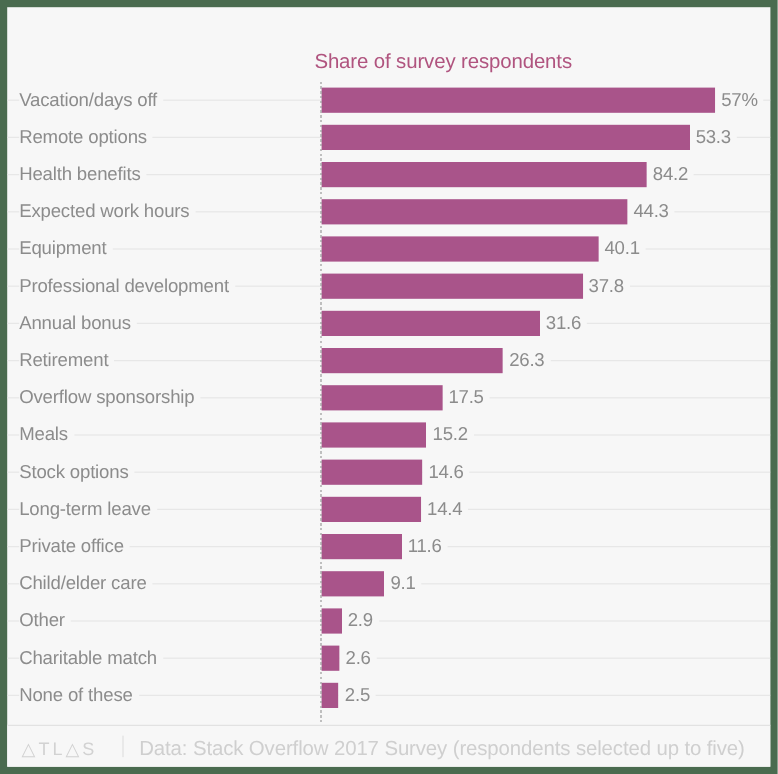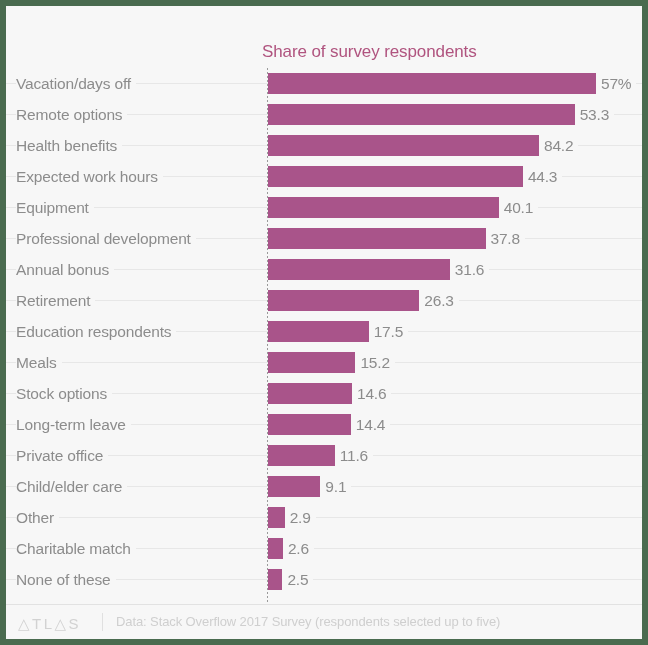--- a/index.html
+++ b/index.html
@@ -128,21 +128,21 @@
     left: 96px;
     top: 8px;
     width: 1px;
     height: 18px;
     background: #e0e0e0;
   }
   #footer-source {
     position: absolute;
     left: 110px;
     top: 9px;
-    font-size: 13px;
+    font-size: 17px;
     color: #cfcfcf;
     white-space: nowrap;
     letter-spacing: -0.1px;
   }
   .tri {
     display: inline-block;
   }
 </style>
 </head>
 <body>
@@ -196,21 +196,21 @@
       </div>
       <div class="row" style="top: 217px;">
         <div class="leader"></div>
         <div class="bar" style="width: 151.34px; background: rgb(169, 84, 138);"></div>
         <div class="cat-label">Retirement</div>
         <div class="val-label" style="left: 413.34px;">26.3</div>
       </div>
       <div class="row" style="top: 248px;">
         <div class="leader"></div>
         <div class="bar" style="width: 100.702px; background: rgb(169, 84, 138);"></div>
-        <div class="cat-label">Education respondents</div>
+        <div class="cat-label">Overflow sponsorship</div>
         <div class="val-label" style="left: 362.702px;">17.5</div>
       </div>
       <div class="row" style="top: 279px; text-align: center;">
         <div class="leader"></div>
         <div class="bar" style="width: 87.4667px; background: rgb(169, 84, 138);"></div>
         <div class="cat-label">Meals</div>
         <div class="val-label" style="left: 349.467px;">15.2</div>
       </div>
       <div class="row" style="top: 310px;">
         <div class="leader"></div>

